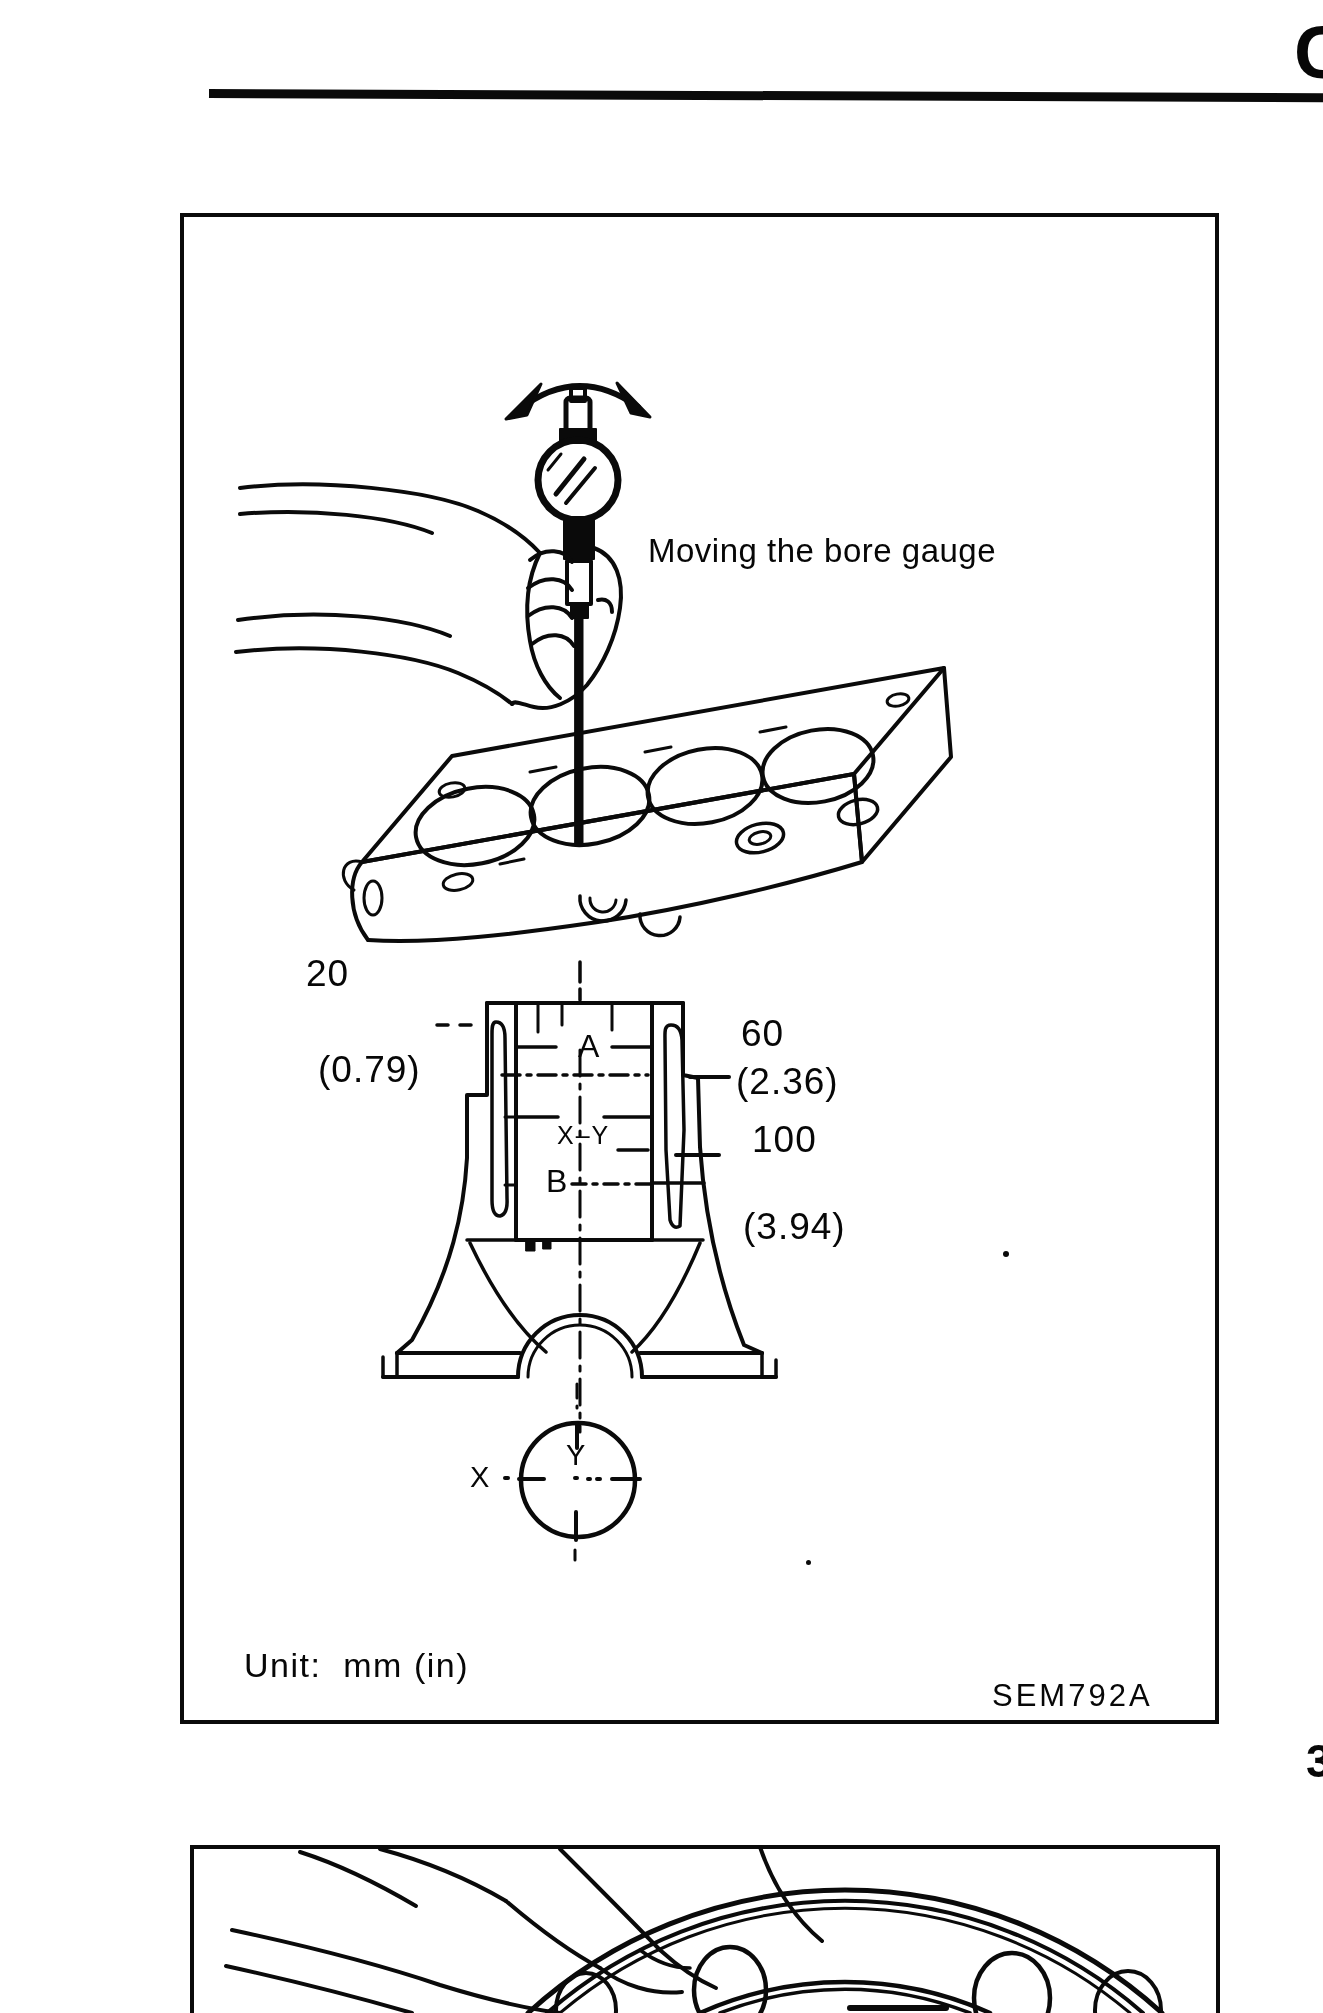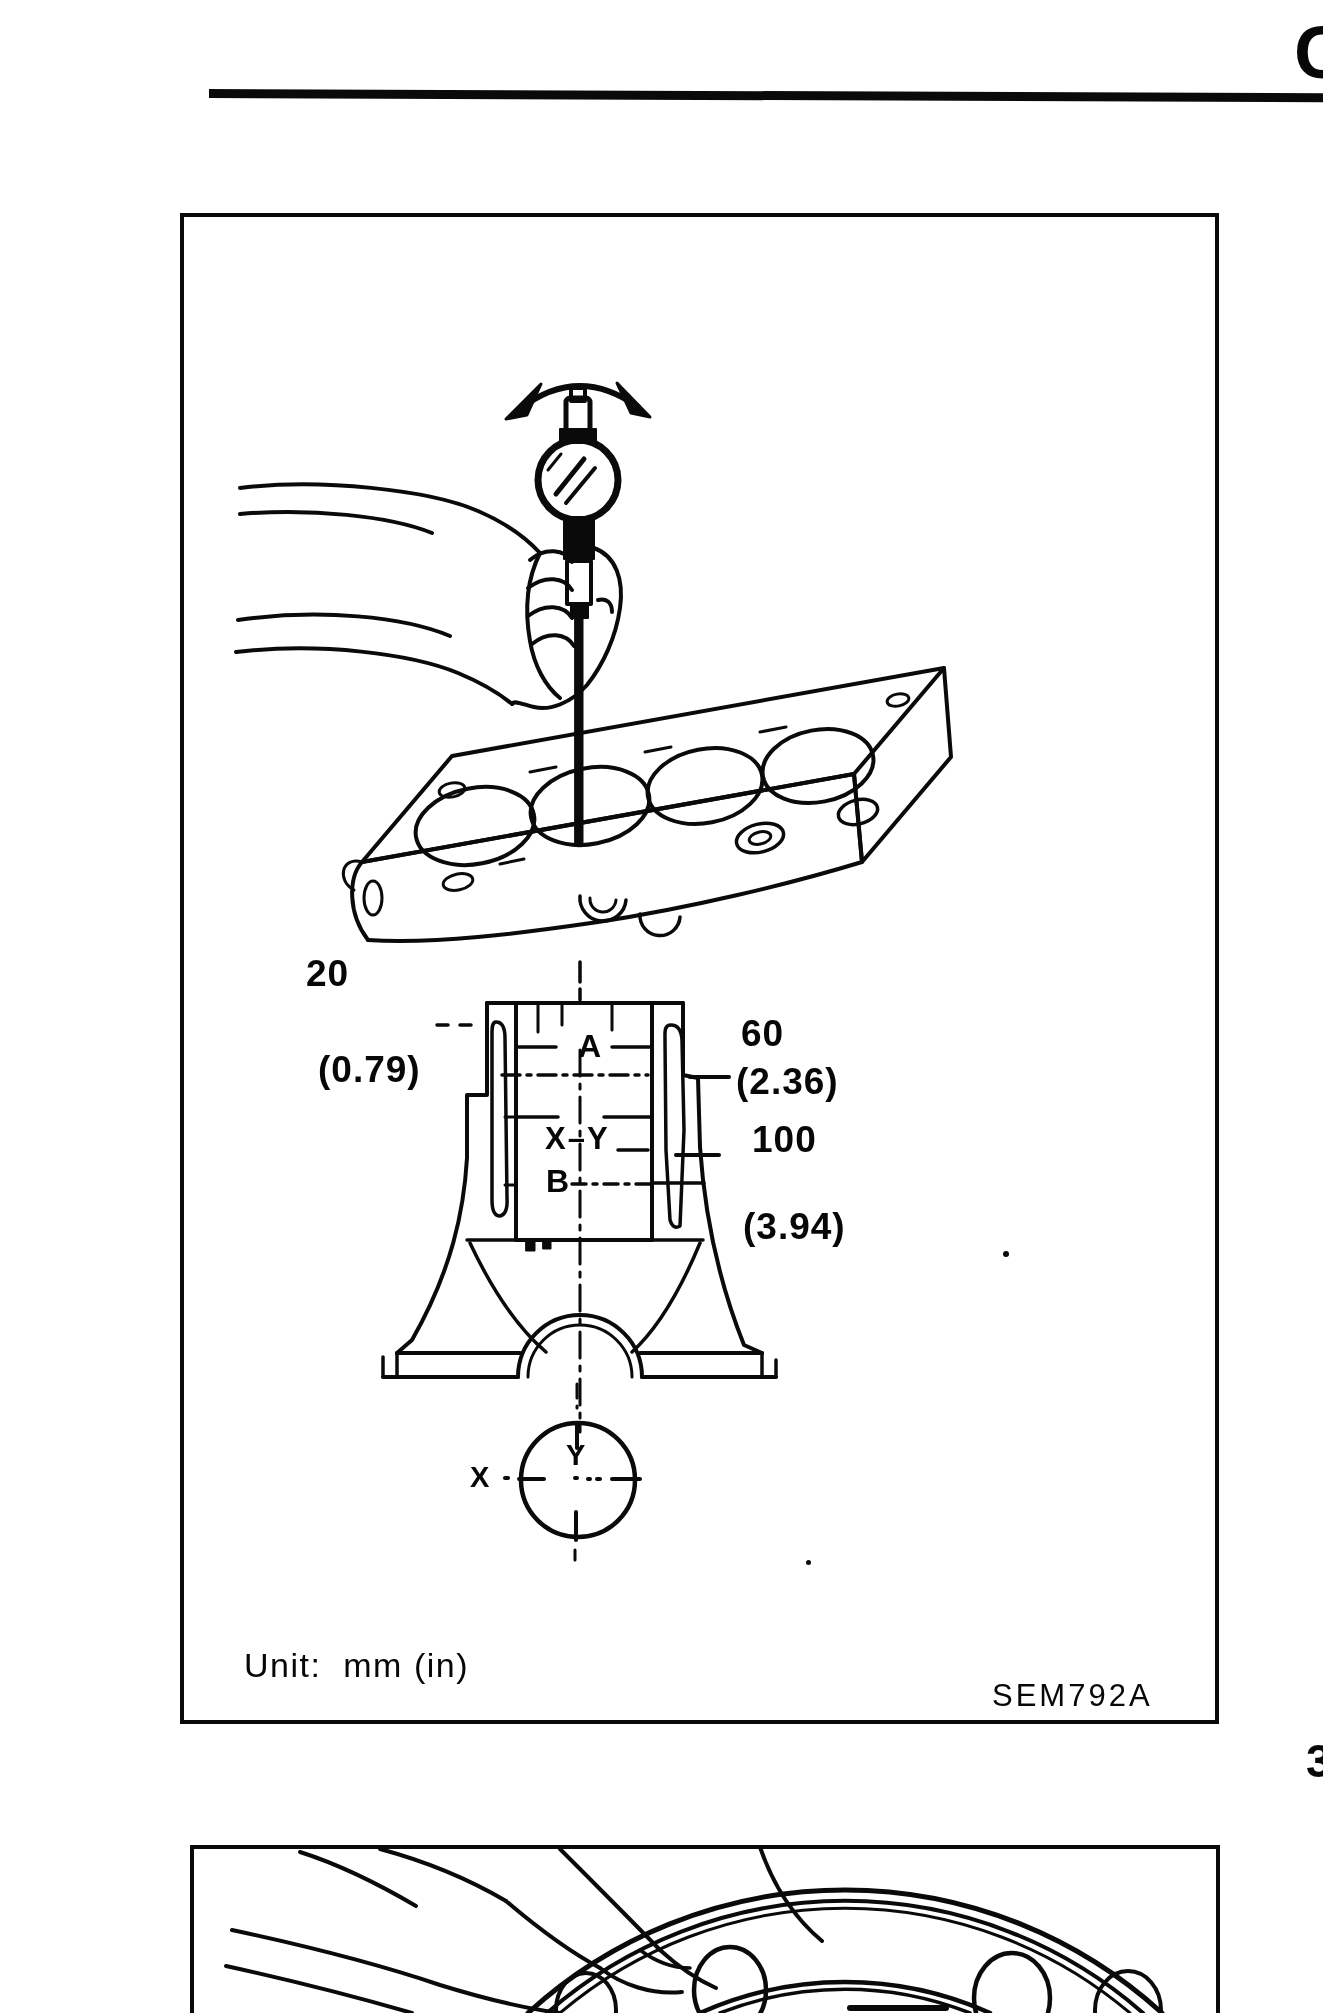--- a/index.html
+++ b/index.html
@@ -2,21 +2,21 @@
 <html><head>
 <meta charset="utf-8">
 <style>
   html,body{margin:0;padding:0;}
   body{
     width:1323px;height:2013px;position:relative;overflow:hidden;
     background:#ffffff;font-family:"Liberation Sans",sans-serif;color:#050505;
   }
   .abs{position:absolute;}
   .txt{font-family:"Liberation Sans",sans-serif;color:#070707;white-space:pre;line-height:1;}
-  .bold{font-weight:bold;}
+  .bold{font-weight:normal;}
   .figure-box{position:absolute;border:4px solid #0a0a0a;background:transparent;z-index:1;}
   #fig1{left:180px;top:213px;width:1031px;height:1503px;}
   #fig2{left:190px;top:1845px;width:1022px;height:400px;border-bottom:none;}
   #top-rule{left:209px;top:89px;width:1114px;height:9px;background:#0a0a0a;transform:rotate(0.22deg);transform-origin:left center;z-index:1;}
   #corner-letter{left:1294px;top:16px;font-size:74px;font-weight:bold;z-index:3;}
   #edge-number{left:1306px;top:1738px;font-size:46px;font-weight:bold;z-index:3;}
   #lineart{left:0;top:0;z-index:2;pointer-events:none;}
   .caption{left:633px;top:459px;font-size:33px;letter-spacing:0.5px;z-index:3;}
   .caption .cl{line-height:51px;}
   .cl1{padding-left:15px;}
@@ -31,31 +31,32 @@
 <body>
 
 <div class="abs txt" id="corner-letter">C</div>
 <div class="abs" id="top-rule"></div>
 <div class="abs txt" id="edge-number">3</div>
 
 <div class="figure-box" id="fig1"></div>
 <div class="figure-box" id="fig2"></div>
 
 <div class="abs txt caption">
+  <div class="cl cl1">Moving the bore gauge</div>
 </div>
 
 <div class="abs txt dim bold" style="left:306px;top:955px;">20</div>
 <div class="abs txt dim bold" style="left:318px;top:1004px;margin-top:47px;">(0.79)</div>
 <div class="abs txt dim bold" style="left:741px;top:1015px;">60</div>
 <div class="abs txt dim bold" style="left:736px;top:1063px;">(2.36)</div>
 <div class="abs txt dim bold" style="left:752px;top:1121px;">100</div>
 <div class="abs txt dim bold" style="left:743px;top:1208px;">(3.94)</div>
 
 <div class="abs txt lbl bold" style="left:578px;top:1030px;font-size:32px;">A</div>
-<div class="abs txt lbl bold" style="left:545px;top:1123px;font-size:31px;letter-spacing:2px;text-align:right;">X–Y</div>
+<div class="abs txt lbl bold" style="left:557px;top:1123px;font-size:25px;letter-spacing:2px;text-align:right;">X–Y</div>
 <div class="abs txt lbl bold" style="left:546px;top:1165px;font-size:32px;">B</div>
 <div class="abs txt lbl bold" style="left:470px;top:1463px;font-size:29px;">X</div>
 <div class="abs txt lbl bold" style="left:566px;top:1441px;font-size:29px;">Y</div>
 
 <div class="abs txt" id="unit-label">Unit:  mm (in)</div>
 <div class="abs txt" id="figure-code">SEM792A</div>
 
 <div class="speck" style="left:1003px;top:1251px;width:6px;height:6px;"></div>
 <div class="speck" style="left:806px;top:1560px;width:5px;height:5px;"></div>
 

